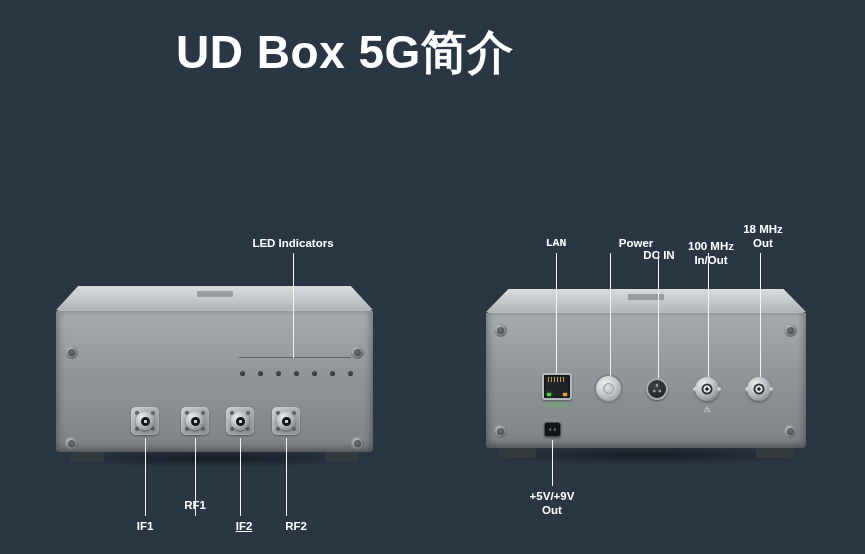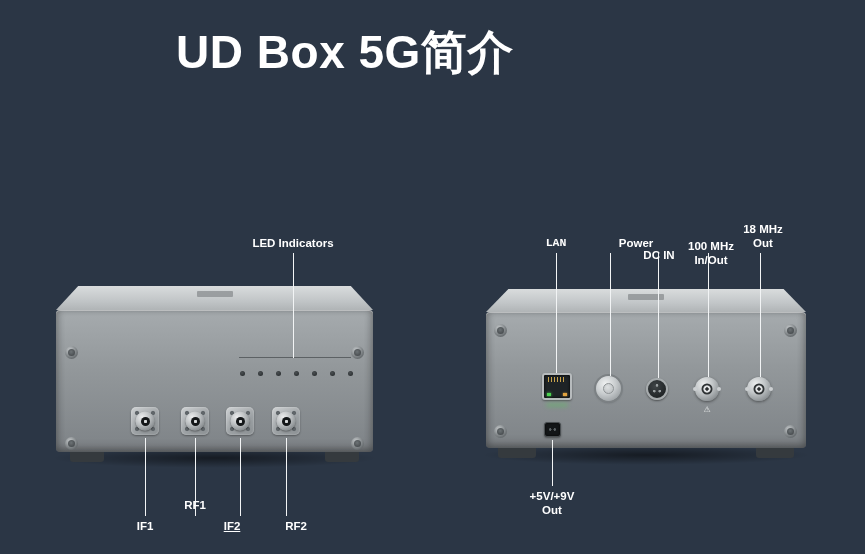--- a/index.html
+++ b/index.html
@@ -189,21 +189,21 @@
   <div class="vline" style="left:610px; top:253px; height:123px;"></div>
   <div class="vline" style="left:658px; top:253px; height:125px;"></div>
   <div class="vline" style="left:708px; top:253px; height:124px;"></div>
   <div class="vline" style="left:760px; top:253px; height:124px;"></div>
   <div class="vline" style="left:552px; top:440px; height:46px;"></div>
 
   <div class="port-label" style="left:293px; top:236px;">LED Indicators</div>
 
   <div class="port-label" style="left:145px; top:519px;">IF1</div>
   <div class="port-label" style="left:195px; top:498px;">RF1</div>
-  <div class="port-label" style="left:232px; top:519px;text-decoration:underline;">IF2</div>
+  <div class="port-label" style="left:244px; top:519px;text-decoration:underline;">IF2</div>
   <div class="port-label" style="left:296px; top:519px;">RF2</div>
 
   <div class="port-label" style="left:556px; top:236px;font-family:Liberation Mono, monospace;">LAN</div>
   <div class="port-label" style="left:636px; top:236px;">Power</div>
   <div class="port-label" style="left:659px; top:248px;">DC IN</div>
 
   <div class="port-label" style="left:711px; top:239px;">
     <span>100 MHz</span>
     <span>In/Out</span>
   </div>

